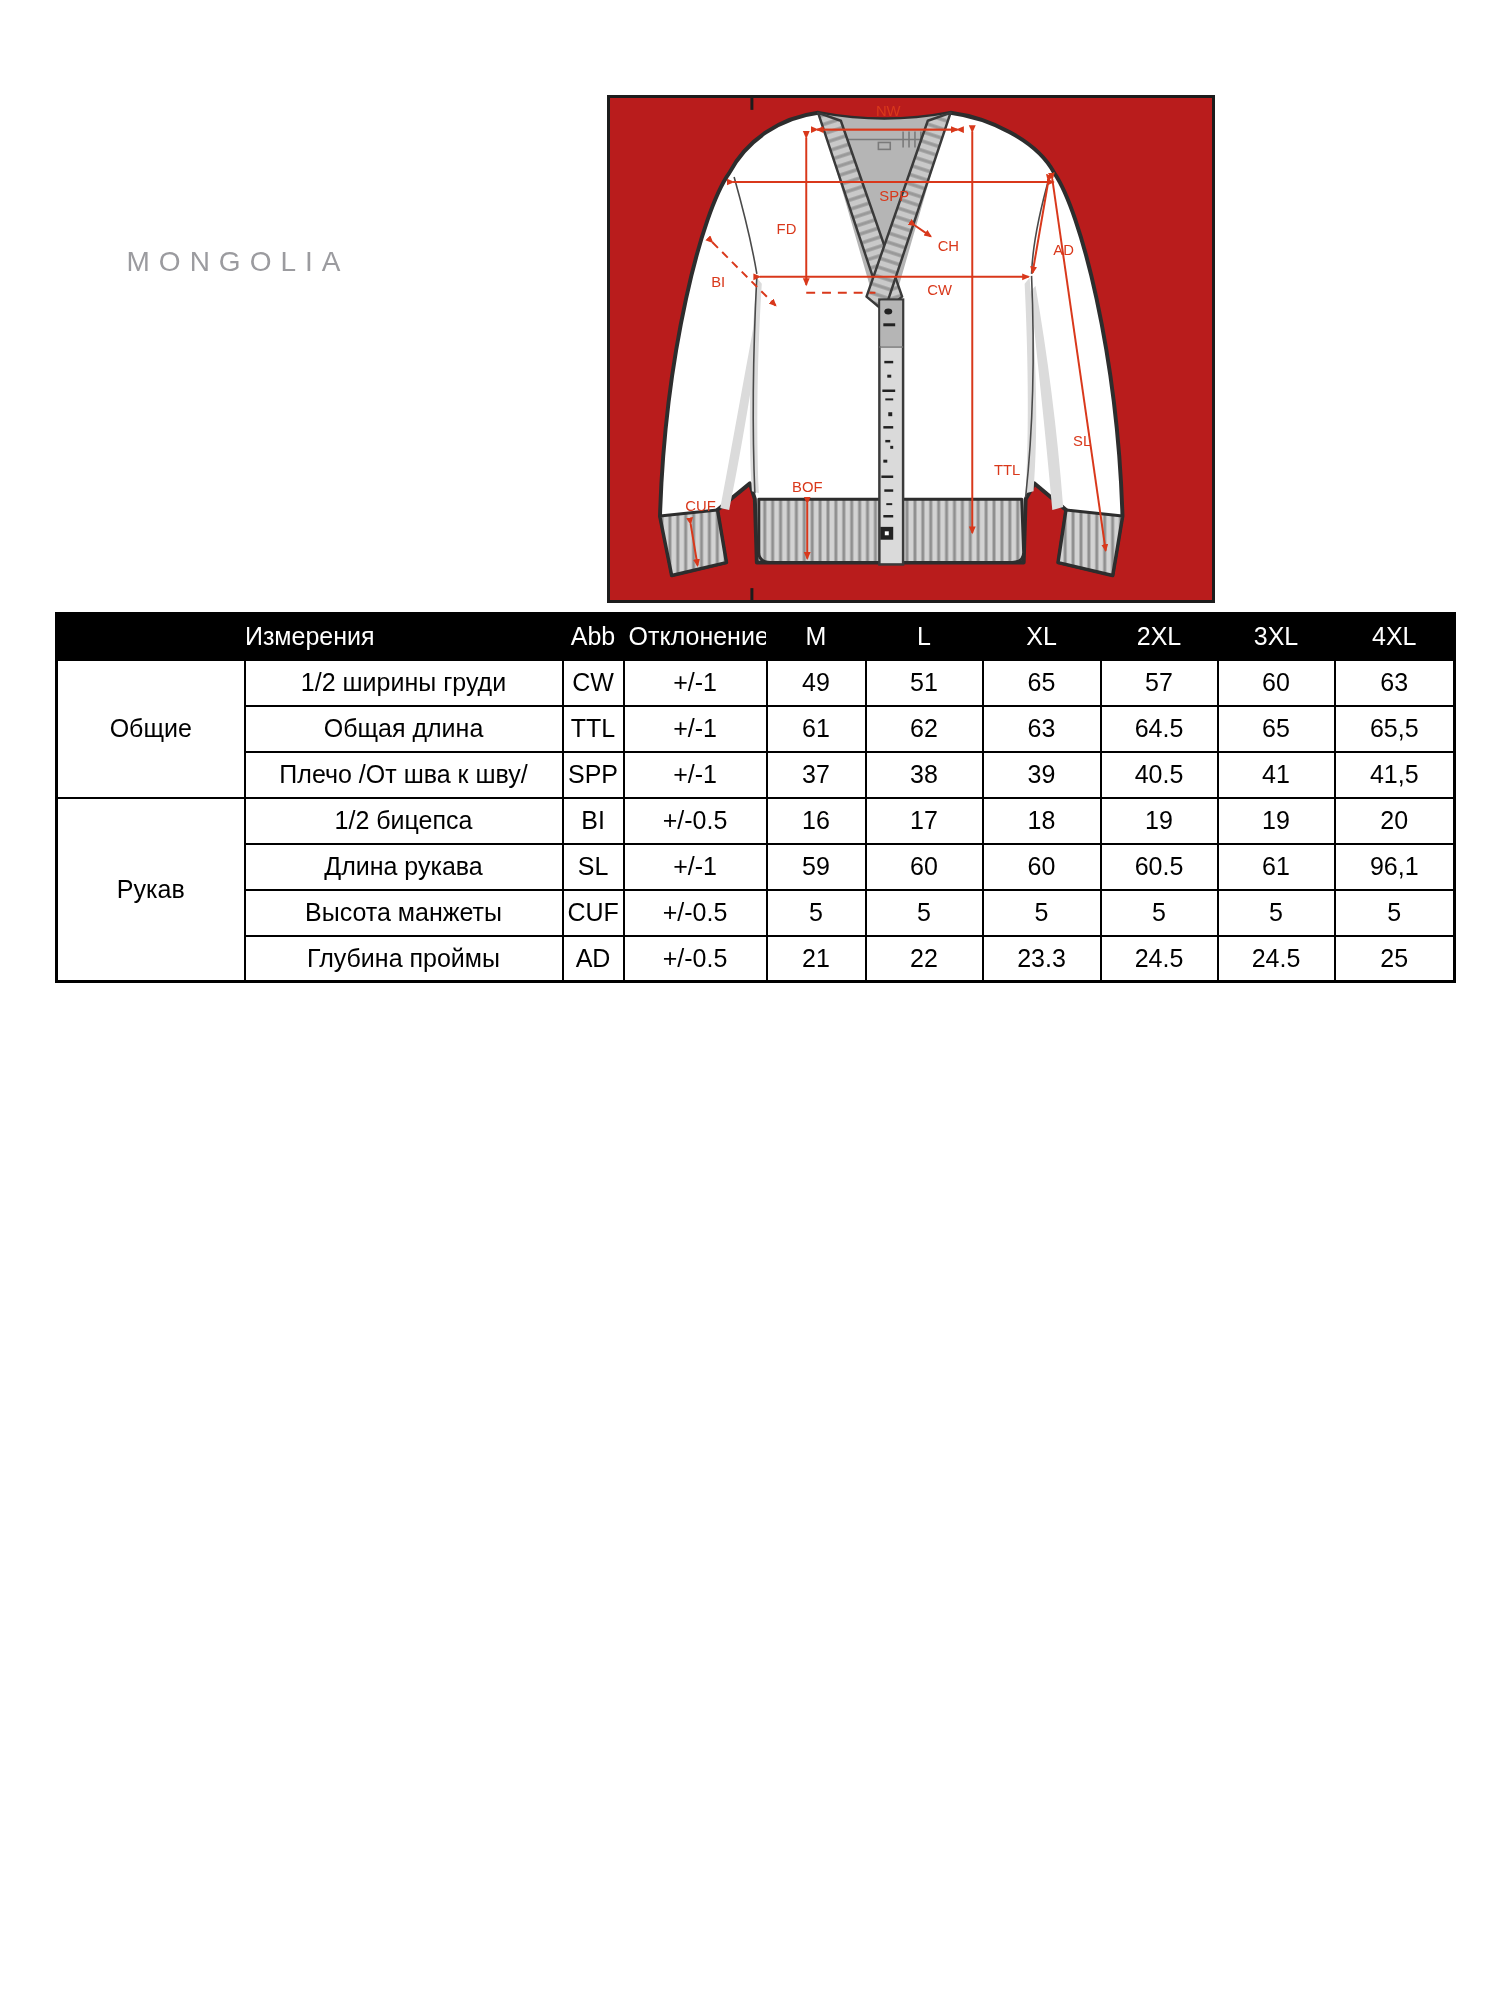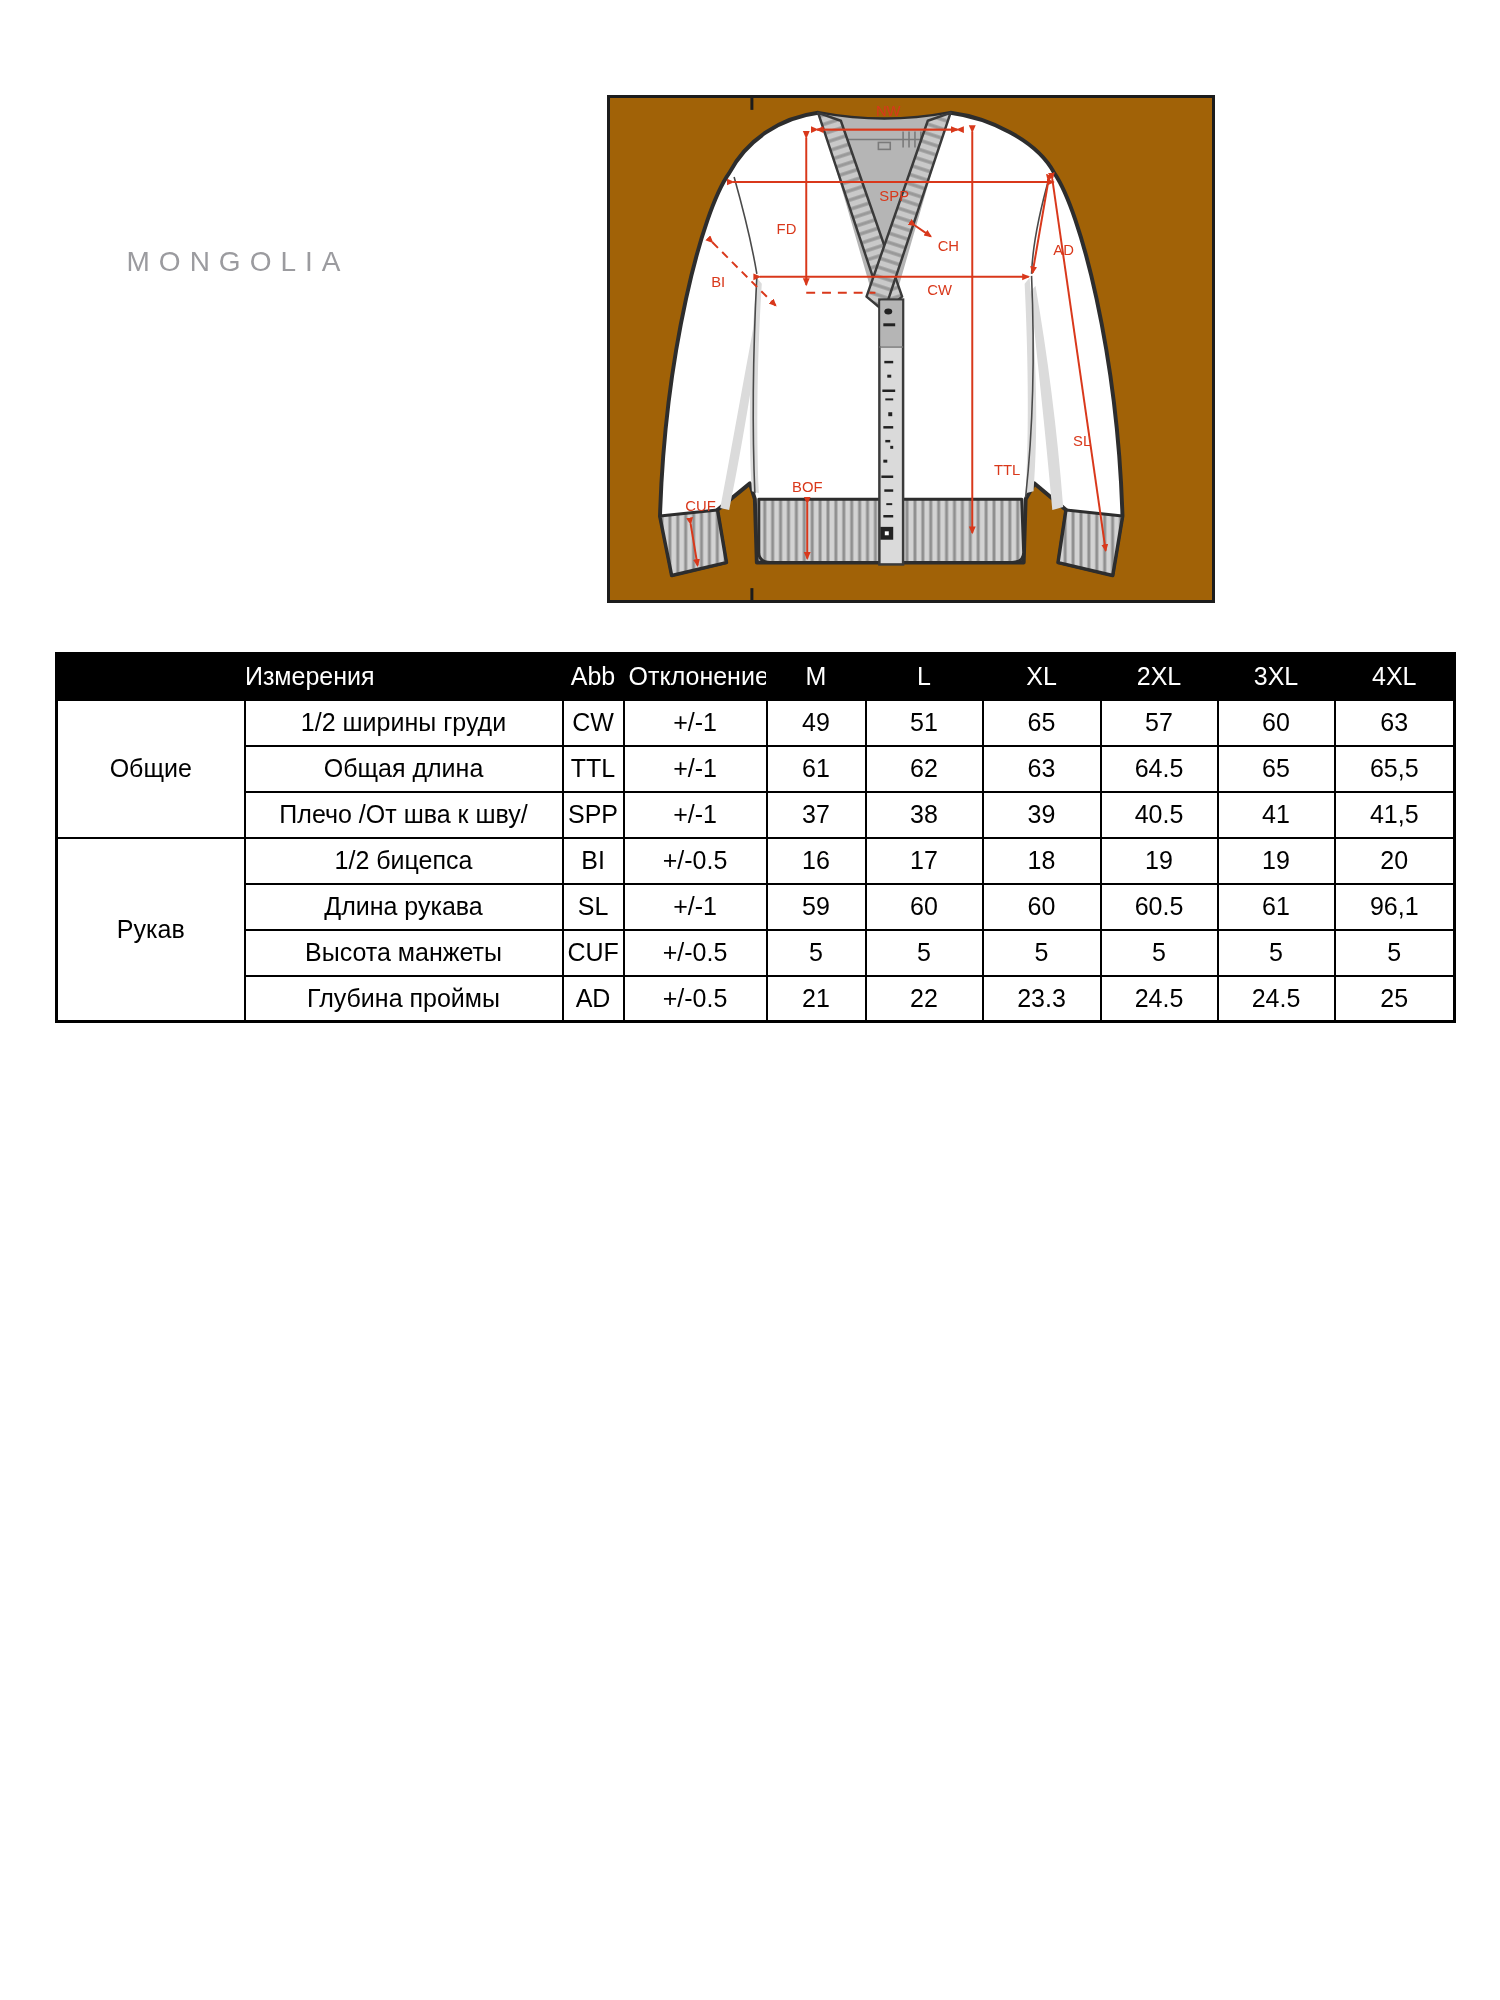--- a/index.html
+++ b/index.html
@@ -24,26 +24,26 @@
     margin-top: 24px;
     font-size: 28px; font-weight: 400;
     letter-spacing: 9px; color: #9b9b9f;
   }
 
   
   .diagram-frame {
     position: absolute; left: 607px; top: 95px;
     width: 602px; height: 502px;
     border: 3px solid #1c1c1c;
-    background: #a16207;
+    background: #b91c1c;
   }
   .diagram-frame svg { display: block; width: 100%; height: 100%; }
 
   
-  .spec-table-wrap { position: absolute; left: 55px; top: 652px; border-radius: 16px; }
+  .spec-table-wrap { position: absolute; left: 55px; top: 612px; border-radius: 16px; }
   table.spec {
     border-collapse: collapse; table-layout: fixed;
     width: 1398px; font-size: 25px;
   }
   table.spec th, table.spec td {
     border: 2px solid #000;
     padding: 0 4px;
     text-align: center;
     vertical-align: middle;
     overflow: hidden; white-space: nowrap;

